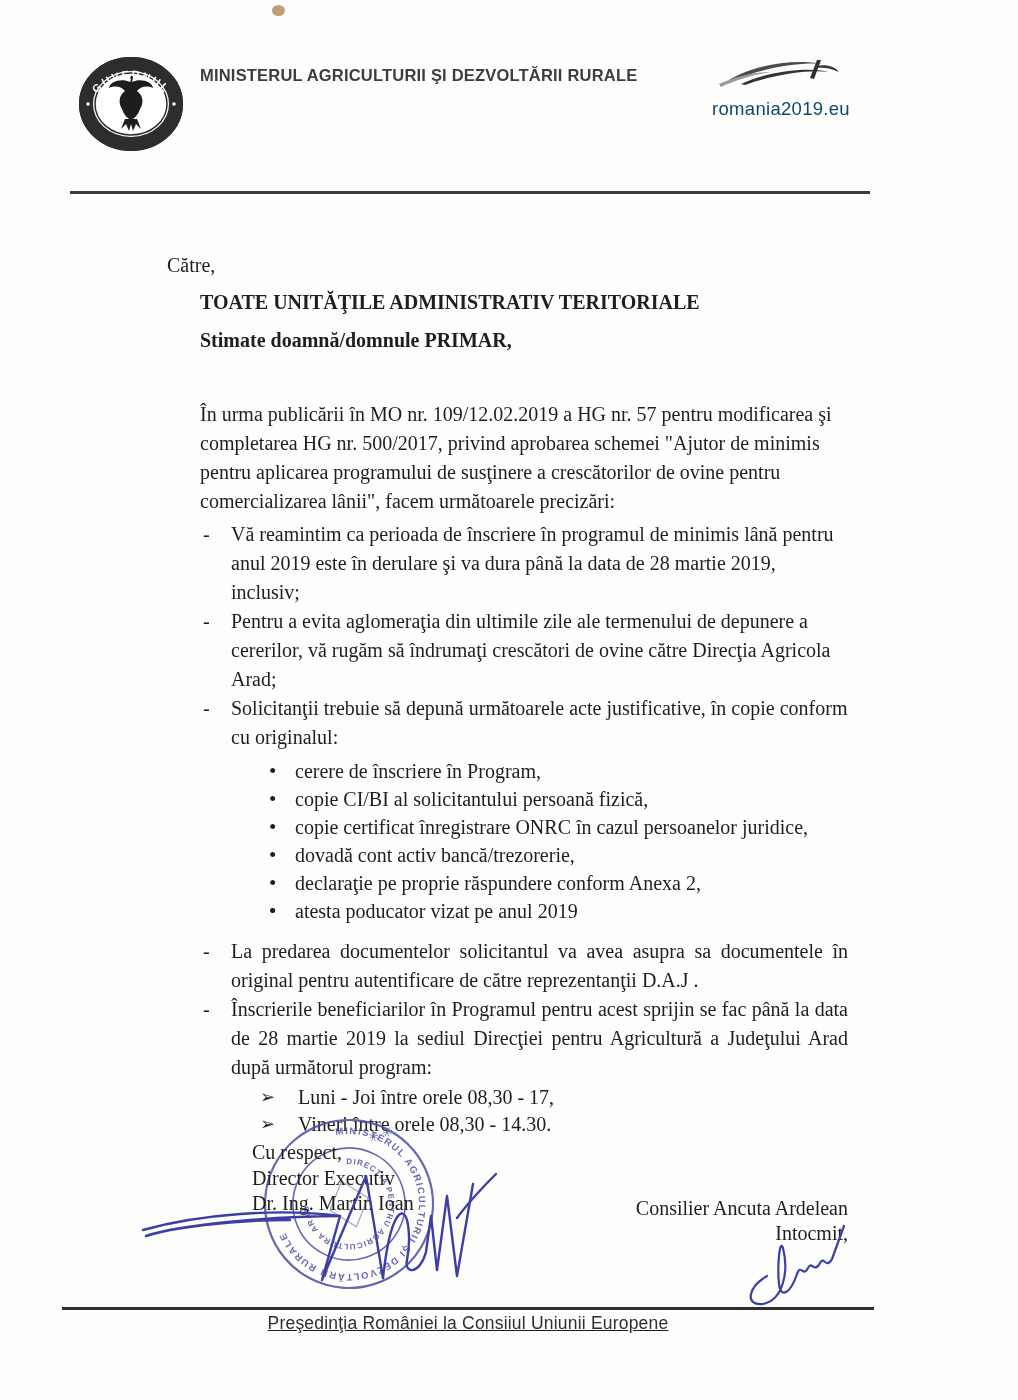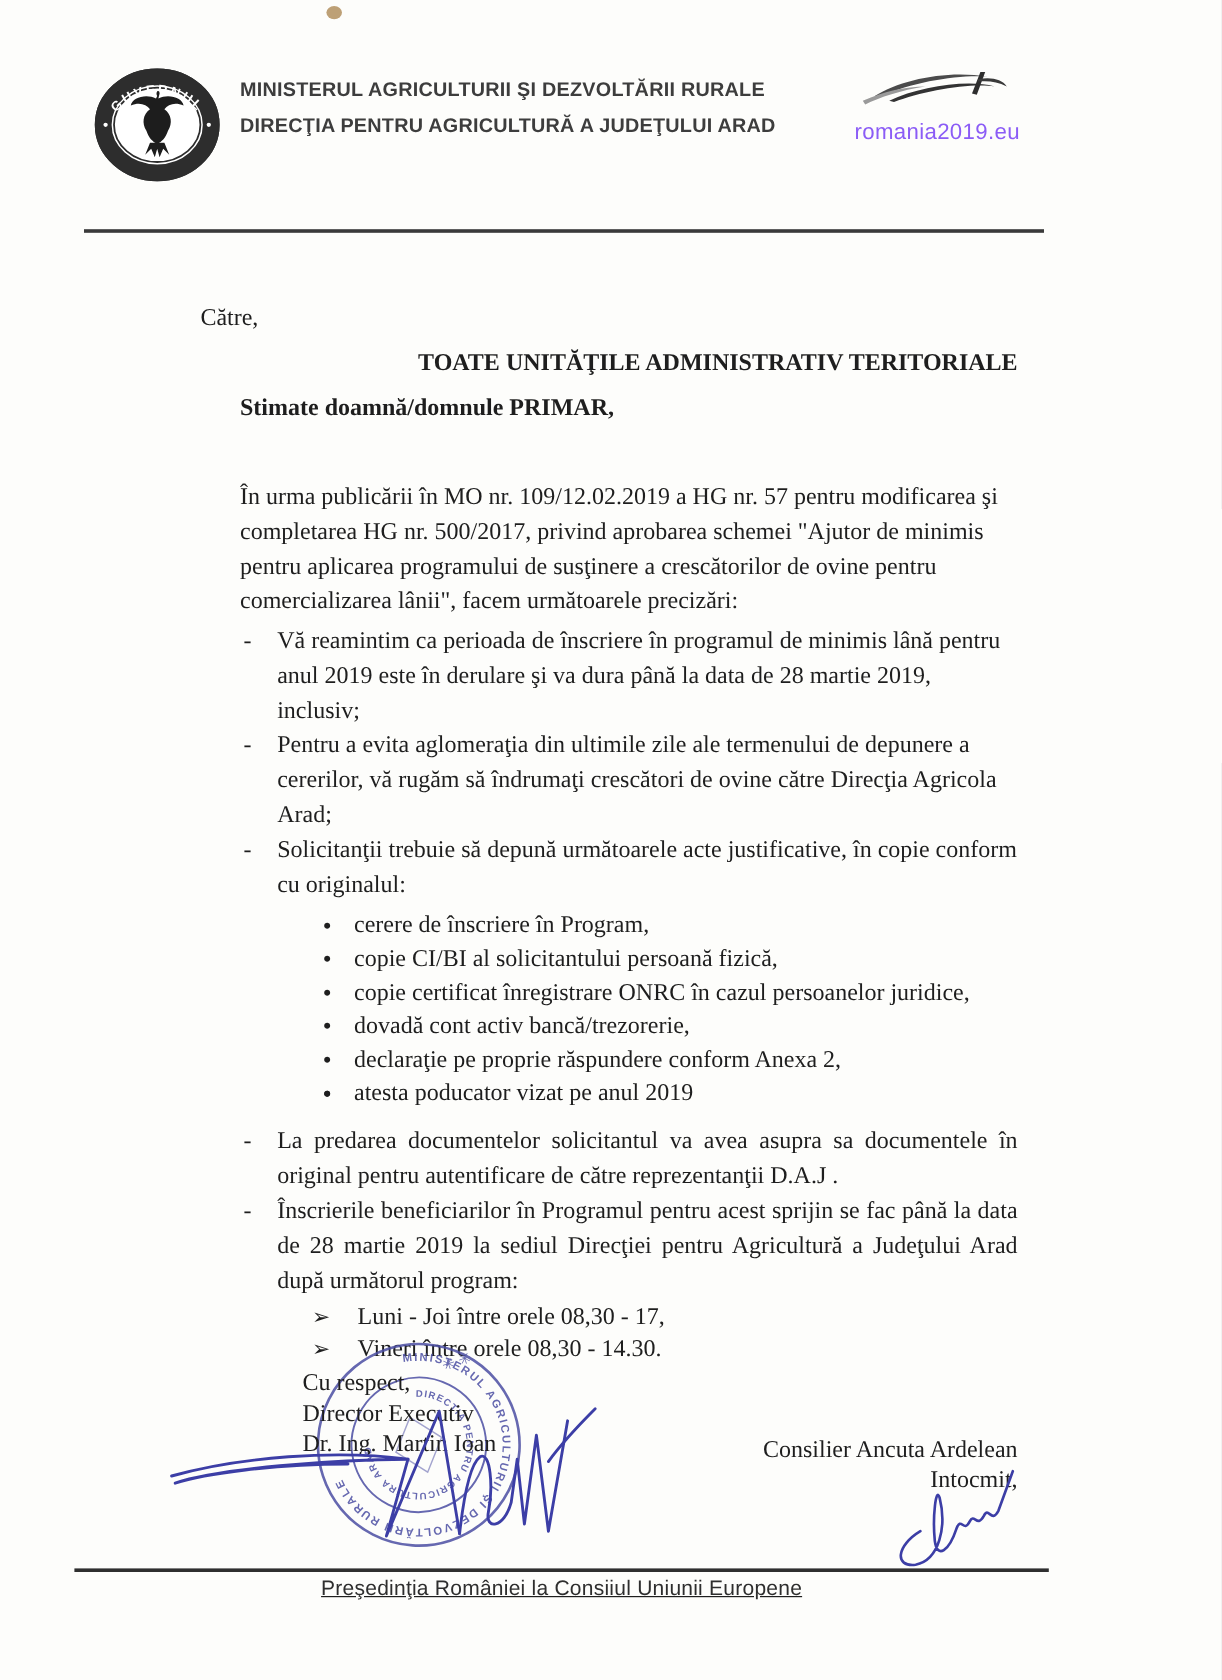--- a/index.html
+++ b/index.html
@@ -7,26 +7,26 @@
         font-family:"Liberation Serif","DejaVu Serif",serif;color:#1e1e1e;}
   .artifact-dot{position:absolute;left:272px;top:5px;width:13px;height:11px;border-radius:50%;
         background:#b3905f;opacity:.85;filter:blur(.6px);}
   
   .seal{position:absolute;left:76px;top:54px;}
   .org-block{position:absolute;left:200px;top:60px;width:620px;
         font-family:"Liberation Sans","DejaVu Sans",sans-serif;font-weight:700;
         font-size:16.5px;line-height:30px;color:#3d3d3d;letter-spacing:.2px;}
   .brand-block{position:absolute;left:706px;top:54px;width:150px;text-align:center;}
   .brand-text{font-family:"Liberation Sans","DejaVu Sans",sans-serif;font-size:18.5px;
-        color:#8b5cf6;margin-top:-2px;letter-spacing:.3px;}
+        color:#0c4a6e;margin-top:-2px;letter-spacing:.3px;}
   .top-rule{position:absolute;left:70px;top:191px;width:800px;border-top:3px solid #3a3a3a;}
   
   .to-label{position:absolute;left:167px;top:254px;font-size:20px;}
   .body-block{position:absolute;left:200px;top:288px;width:648px;font-size:20px;line-height:29px;}
-  .title{font-weight:700;text-align:right;margin:0 0 9px 0;}
+  .title{font-weight:700;text-align:left;margin:0 0 9px 0;}
   .salutation{font-weight:700;margin:0 0 45px 0;}
   .intro{margin:0 0 4px 0;}
   ul{list-style:none;margin:0;padding:0;}
   .dash-list li{position:relative;padding-left:31px;}
   .dash-list .marker{position:absolute;left:3px;top:0;}
   .dash-list-2 li{text-align:justify;}
   .bullet-list{margin:5px 0 0 63px;}
   .bullet-list li{position:relative;padding-left:32px;line-height:28px;}
   .bullet-list .marker{position:absolute;left:6px;top:0;font-size:21px;}
   .dash-list-2{margin-top:12px;}
@@ -69,21 +69,20 @@
     <circle cx="12" cy="50" r="1.8" fill="#fff"></circle>
       <circle cx="98" cy="50" r="1.8" fill="#fff"></circle>
     <g fill="#1d1d1d">
       <path d="M55 26 C53 22 57 20 57 24 L56 28 C64 24 76 27 77 34 C70 31 64 33 61 37 C67 41 68 49 64 55 C62 61 59 64 55 66 C51 64 48 61 46 55 C42 49 43 41 49 37 C46 33 40 31 33 34 C34 27 46 24 54 28 Z"></path>
       <path d="M49 65 L45 75 L50 70 L53 77 L55 70 L57 77 L60 70 L65 75 L61 65 Z"></path>
     </g>
   </svg>
 
   <div class="org-block">
     <div>MINISTERUL AGRICULTURII ŞI DEZVOLTĂRII RURALE</div>
-    <div>DIRECŢIA PENTRU AGRICULTURĂ A JUDEŢULUI  ARAD</div>
   </div>
 
   <div class="brand-block">
     <svg width="140" height="42" viewBox="0 0 140 42">
       <path d="M18 26 C40 12 80 4 112 10 C90 8 50 14 24 26 Z" fill="#4b4b4b"></path>
       <path d="M30 30 C55 18 95 12 118 18 C96 15 58 22 34 31 Z" fill="#333333"></path>
       <path d="M8 30 C26 22 44 18 60 18 C40 21 22 27 10 33 Z" fill="#9a9a9a"></path>
       <path d="M99 24 L106 6 L110 6 L103 25 Z" fill="#2e2e2e"></path>
       <path d="M104 12 C115 10 124 12 128 18 C120 14 112 13 104 14 Z" fill="#3a3a3a"></path>
     </svg>

